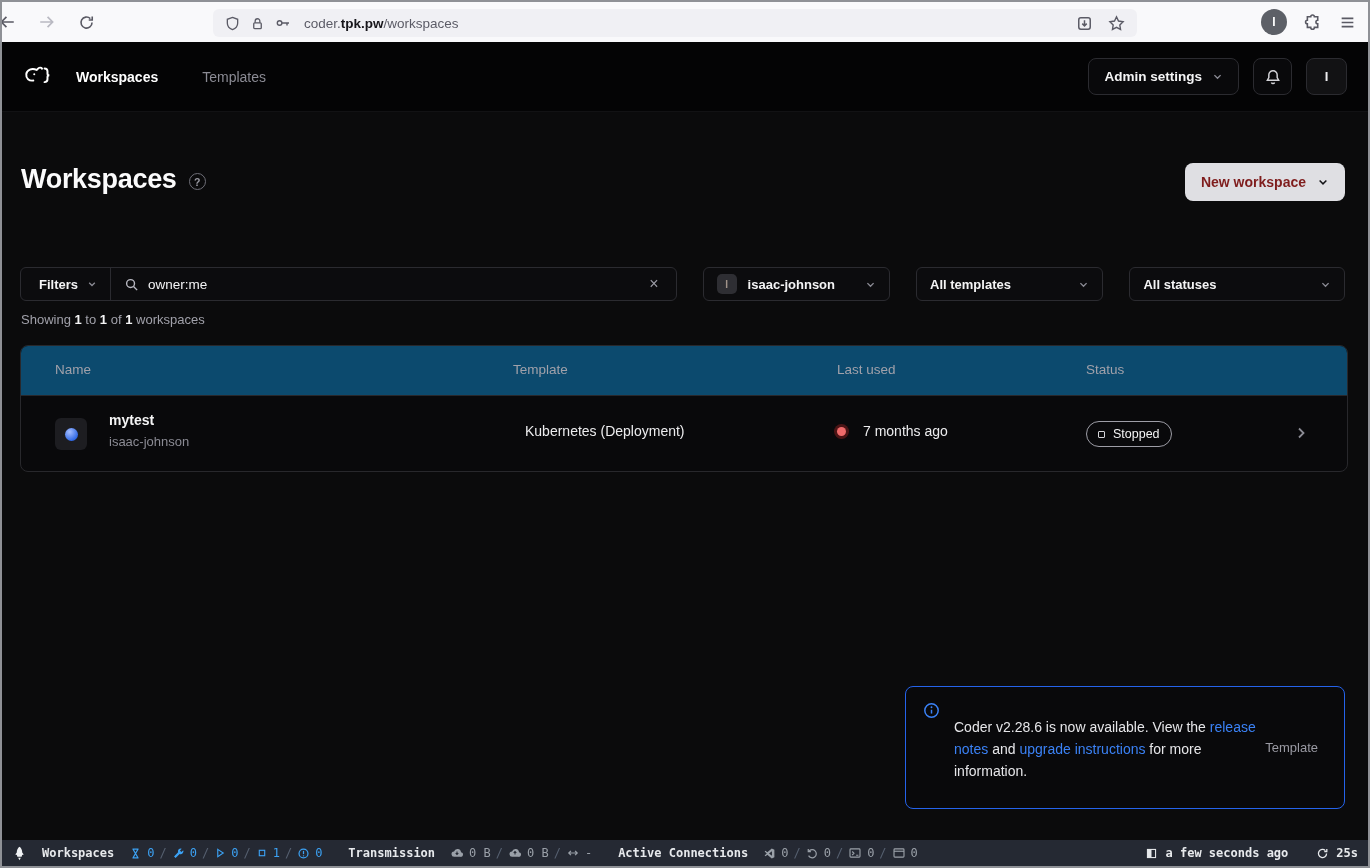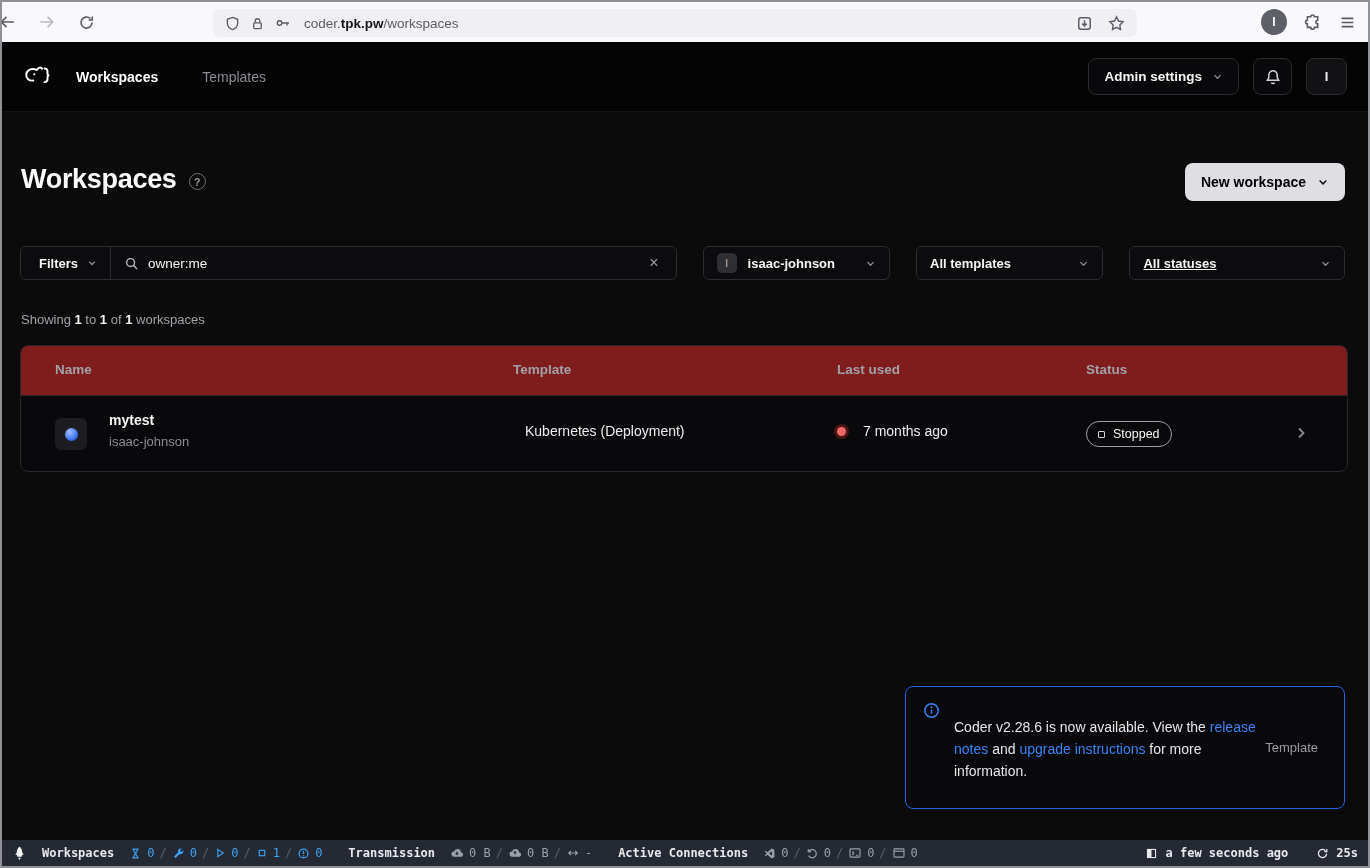--- a/index.html
+++ b/index.html
@@ -30,41 +30,41 @@
   .nav-link.inactive { color:#8b8b94; font-weight:500; }
   .header-right { margin-left:auto; display:flex; align-items:center; gap:14px; }
   .btn-outline { height:37px; border:1px solid #2b2b30; border-radius:8px; background:#09090b; color:#f4f4f5; display:flex; align-items:center; padding:16px 15px; gap:10px; font-size:13.5px; font-weight:600; cursor:pointer; }
   .icon-btn { width:39px; height:37px; border:1px solid #2b2b30; border-radius:8px; background:#09090b; color:#d4d4d8; display:flex; align-items:center; justify-content:center; cursor:pointer; }
   .avatar-btn { width:41px; height:37px; border:1px solid #2b2b30; border-radius:8px; background:#121214; color:#ececf0; display:flex; align-items:center; justify-content:center; font-size:13px; font-weight:600; cursor:pointer; }
 
   
   .page-title-row { position:absolute; left:21px; top:164px; display:flex; align-items:center; gap:12px; }
   .page-title { font-size:27px; font-weight:600; color:#fbfbfc; letter-spacing:-0.3px; }
   .help-circle { width:17px; height:17px; border-radius:50%; border:1.4px solid #6f6f78; color:#9a9aa3; font-size:10.5px; font-weight:600; display:flex; align-items:center; justify-content:center; margin-top:4px; cursor:pointer; }
-  .new-ws-btn { position:absolute; right:25px; top:163px; height:38px; background:#dfdfe3; border:none; border-radius:8px; color:#000000; font-size:14px; font-weight:600; display:flex; align-items:center; gap:11px; padding:0 16px; cursor:pointer; }
-
-  
-  .filter-row { position:absolute; left:20px; top:246px; width:1325px; height:34px; display:flex; gap:26px; }
+  .new-ws-btn { position:absolute; right:25px; top:163px; height:38px; background:#dfdfe3; border:none; border-radius:8px; color:#7f1d1d; font-size:14px; font-weight:600; display:flex; align-items:center; gap:11px; padding:0 16px; cursor:pointer; }
+
+  
+  .filter-row { position:absolute; left:20px; top:267px; width:1325px; height:34px; display:flex; gap:26px; }
   .filter-combined { width:700px; border:1px solid #2b2b30; border-radius:6px; background:#0c0c0e; display:flex; align-items:stretch; }
   .filters-trigger { display:flex; align-items:center; gap:9px; padding:0 13px 0 18px; border-right:1px solid #2b2b30; color:#f4f4f5; font-size:13px; font-weight:600; cursor:pointer; }
   .search-wrap { flex:1; display:flex; align-items:center; gap:9px; padding:0 13px; }
   .search-input { flex:1; background:transparent; border:none; outline:none; color:#f4f4f5; font-size:13.5px; font-weight:400; font-family:inherit; }
   .clear-btn { color:#9a9aa3; font-size:16px; padding:0 4px; background:none; border:none; cursor:pointer; line-height:1; }
   .dropdown { border:1px solid #2b2b30; border-radius:6px; background:#0c0c0e; display:flex; align-items:center; padding:0 13px; gap:11px; color:#f4f4f5; font-size:13px; font-weight:600; cursor:pointer; }
-  .dd-user { width:198px; } .dd-templates { width:198px; } .dd-statuses { width:228px;text-decoration:underline; }
+  .dd-user { width:198px; } .dd-templates { width:198px; } .dd-statuses { width:228px; }
   .dd-chev { margin-left:auto; color:#8b8b94; }
   .mini-avatar { width:20px; height:20px; border-radius:5px; background:#2e2e33; color:#a1938a; font-size:10px; font-weight:700; display:flex; align-items:center; justify-content:center; flex:0 0 auto; }
 
   
   .summary { position:absolute; left:21px; top:312px; font-size:13px; color:#a1a1aa; }
   .summary b { color:#f4f4f5; font-weight:700; }
 
   
   .ws-table { position:absolute; left:20px; top:345px; width:1328px; height:127px; border:1px solid #28282c; border-radius:8px; overflow:hidden; background:#09090b; }
-  .t-head { position:relative; height:50px; background:#7f1d1d; border-bottom:1px solid #28282c; color:#a1a1aa; font-size:13.5px; font-weight:700; }
+  .t-head { position:relative; height:50px; background:#0c4a6e; border-bottom:1px solid #28282c; color:#a1a1aa; font-size:13.5px; font-weight:400; }
   .t-head span { position:absolute; top:16px; }
   .th-name { left:34px; } .th-template { left:492px; } .th-lastused { left:816px; } .th-status { left:1065px; }
   .t-row { position:relative; height:76px; cursor:pointer; }
   .row-avatar { position:absolute; left:34px; top:22px; width:32px; height:32px; border-radius:6px; background:#1d1d21; display:flex; align-items:center; justify-content:center; }
   .k8s-dot { width:13px; height:13px; border-radius:50%; background:radial-gradient(circle at 35% 30%, #a5beff, #2f68e6 72%); }
   .row-name { position:absolute; left:88px; top:16px; font-size:14px; font-weight:600; color:#f4f4f5;text-align:center; }
   .row-owner { position:absolute; left:88px; top:38px; font-size:13px; color:#8b8b94; }
   .row-template { position:absolute; left:504px; top:27px; font-size:14px; color:#ececee; }
   .row-lastused { position:absolute; left:816px; top:27px; display:flex; align-items:center; gap:17px; font-size:14px; color:#ececee; }
   .dot-red { width:9px; height:9px; border-radius:50%; background:#ee6a6a; box-shadow:0 0 0 3px rgba(185,40,40,0.38); }

